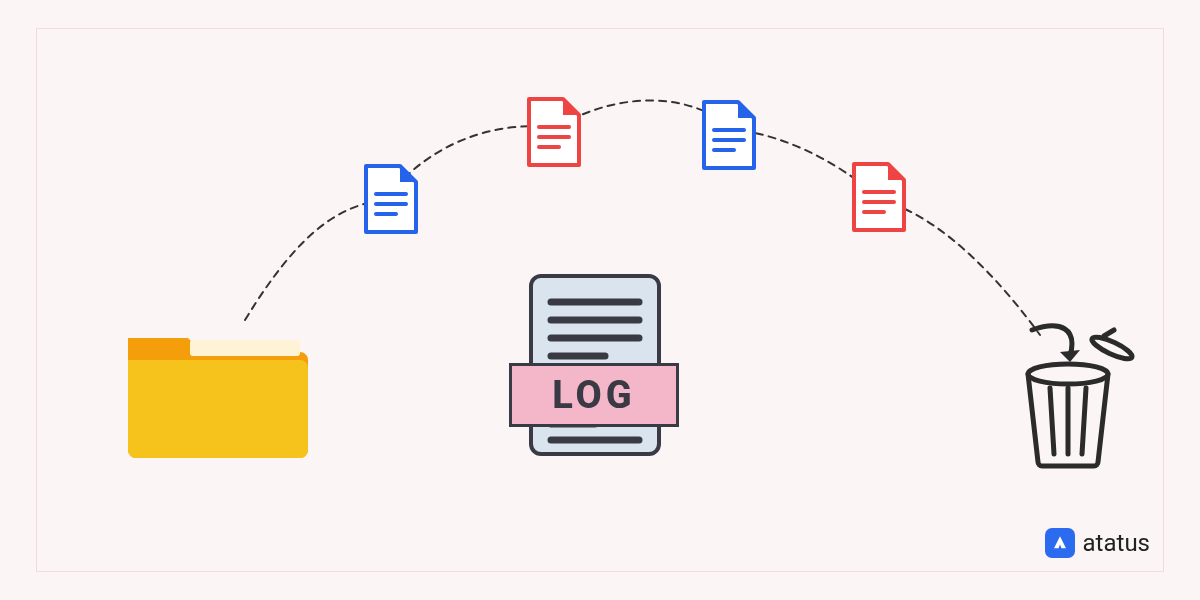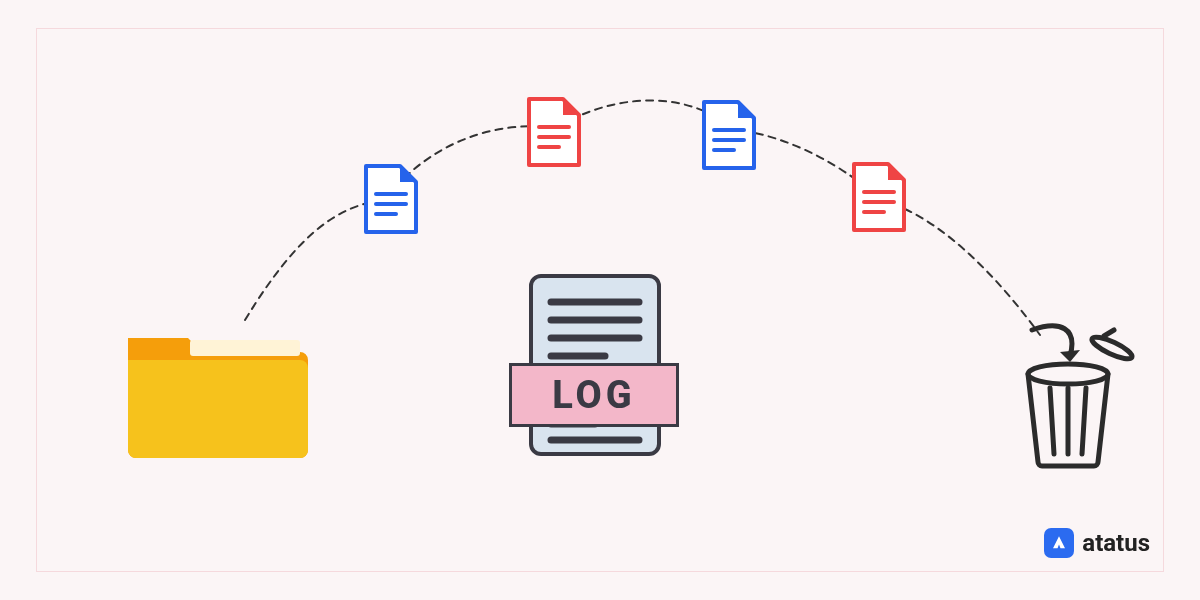--- a/index.html
+++ b/index.html
@@ -39,21 +39,21 @@
   .trash-icon { position: absolute; left: 1000px; top: 322px; }
   .doc { position: absolute; }
   .brand {
     position: absolute;
     right: 50px;
     bottom: 42px;
     display: flex;
     align-items: center;
     gap: 8px;
     color: #222;
-    font-weight: 700;
+    font-weight: 400;
     font-size: 24px;
     padding-left: 28px;
   }
   .brand .logo {
     width: 30px; height: 30px;
     background: #2b6bf0;
     border-radius: 7px;
     display: flex; align-items: center; justify-content: center;
   }
   .brand .logo svg { display:block; }

